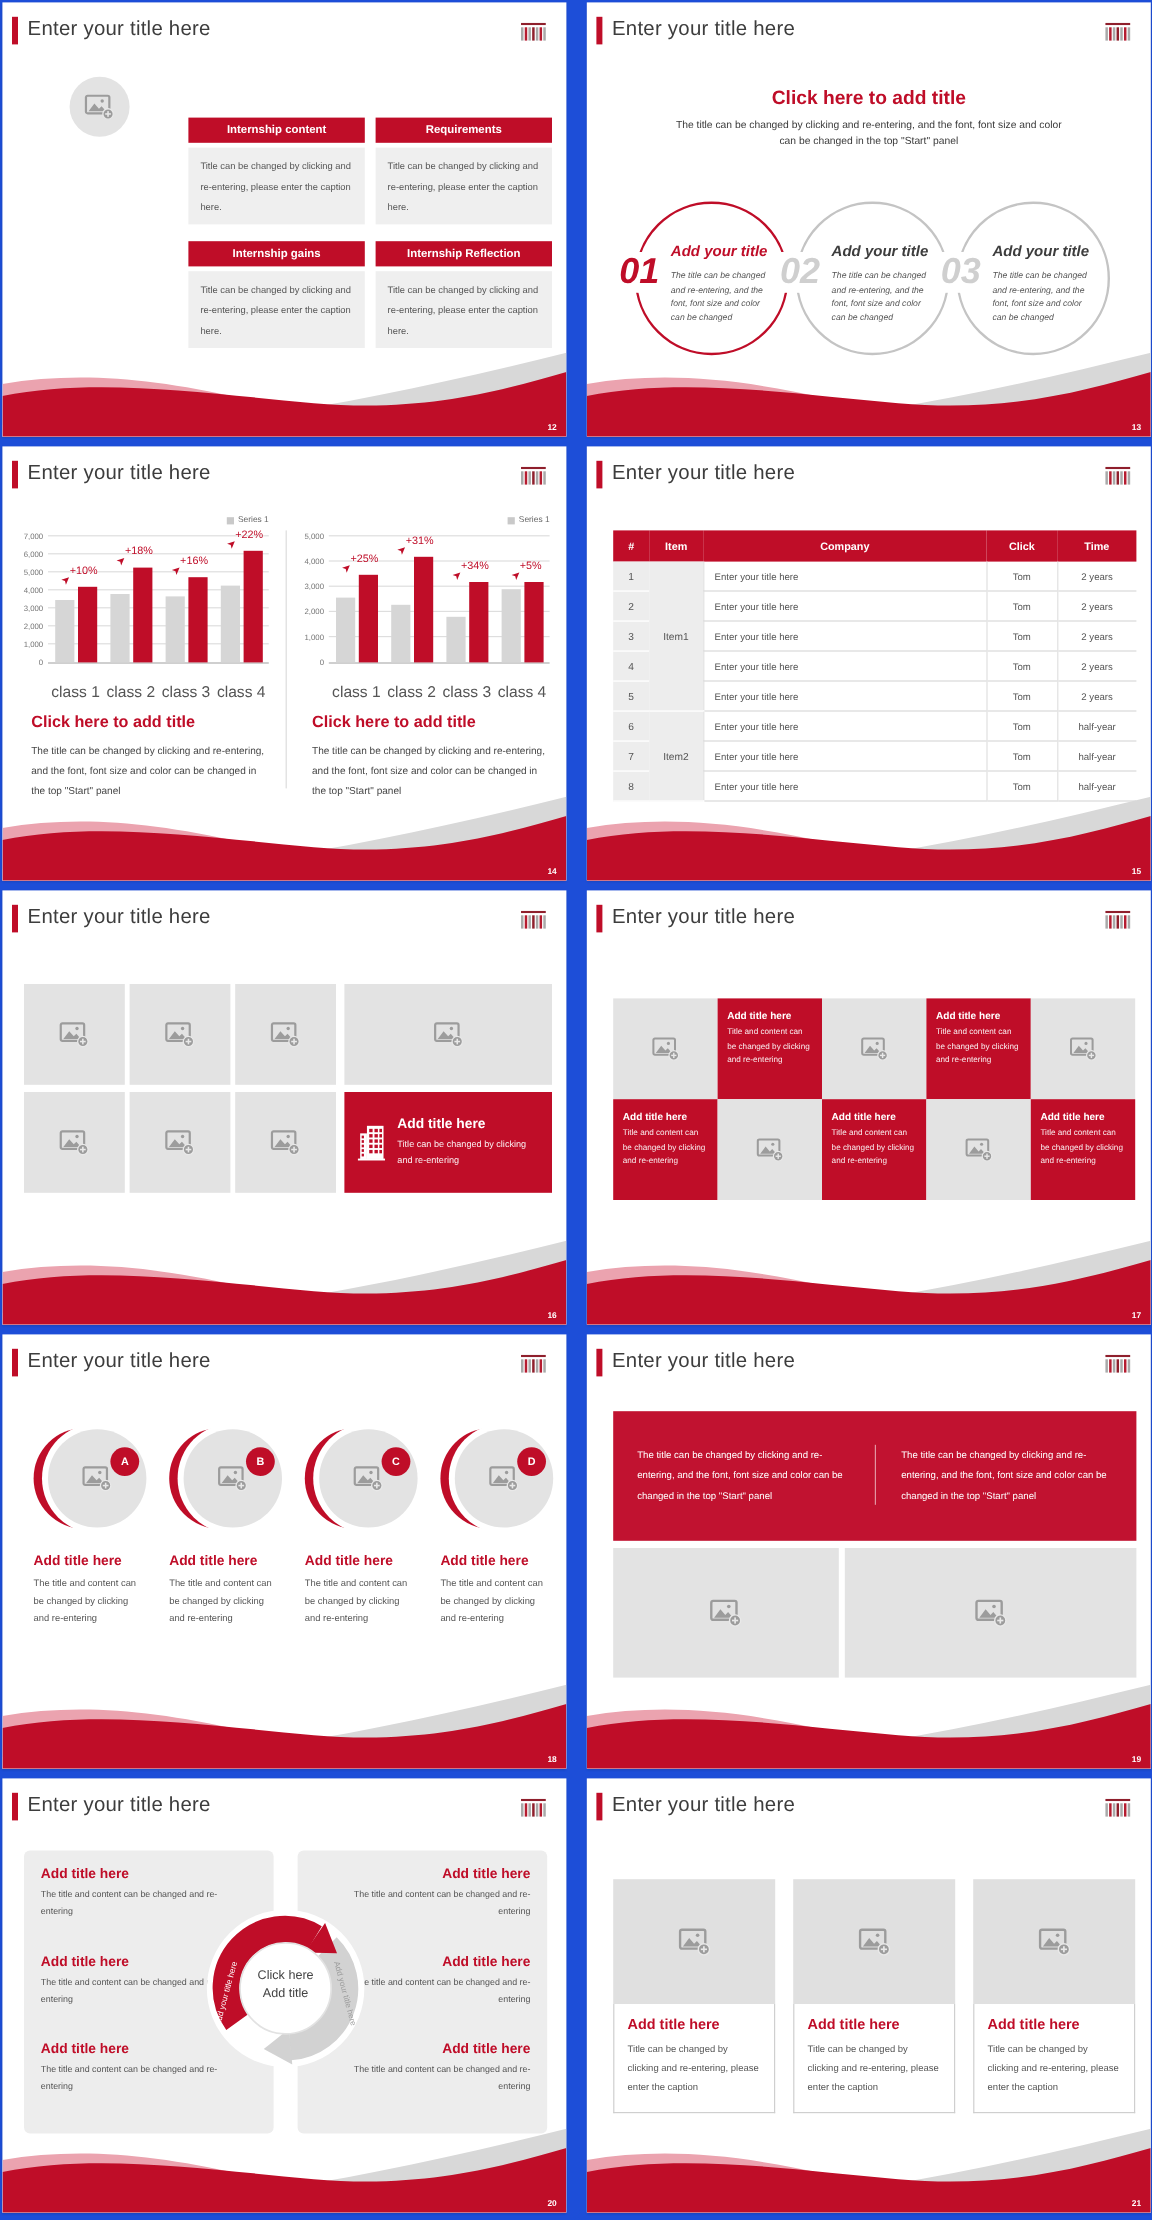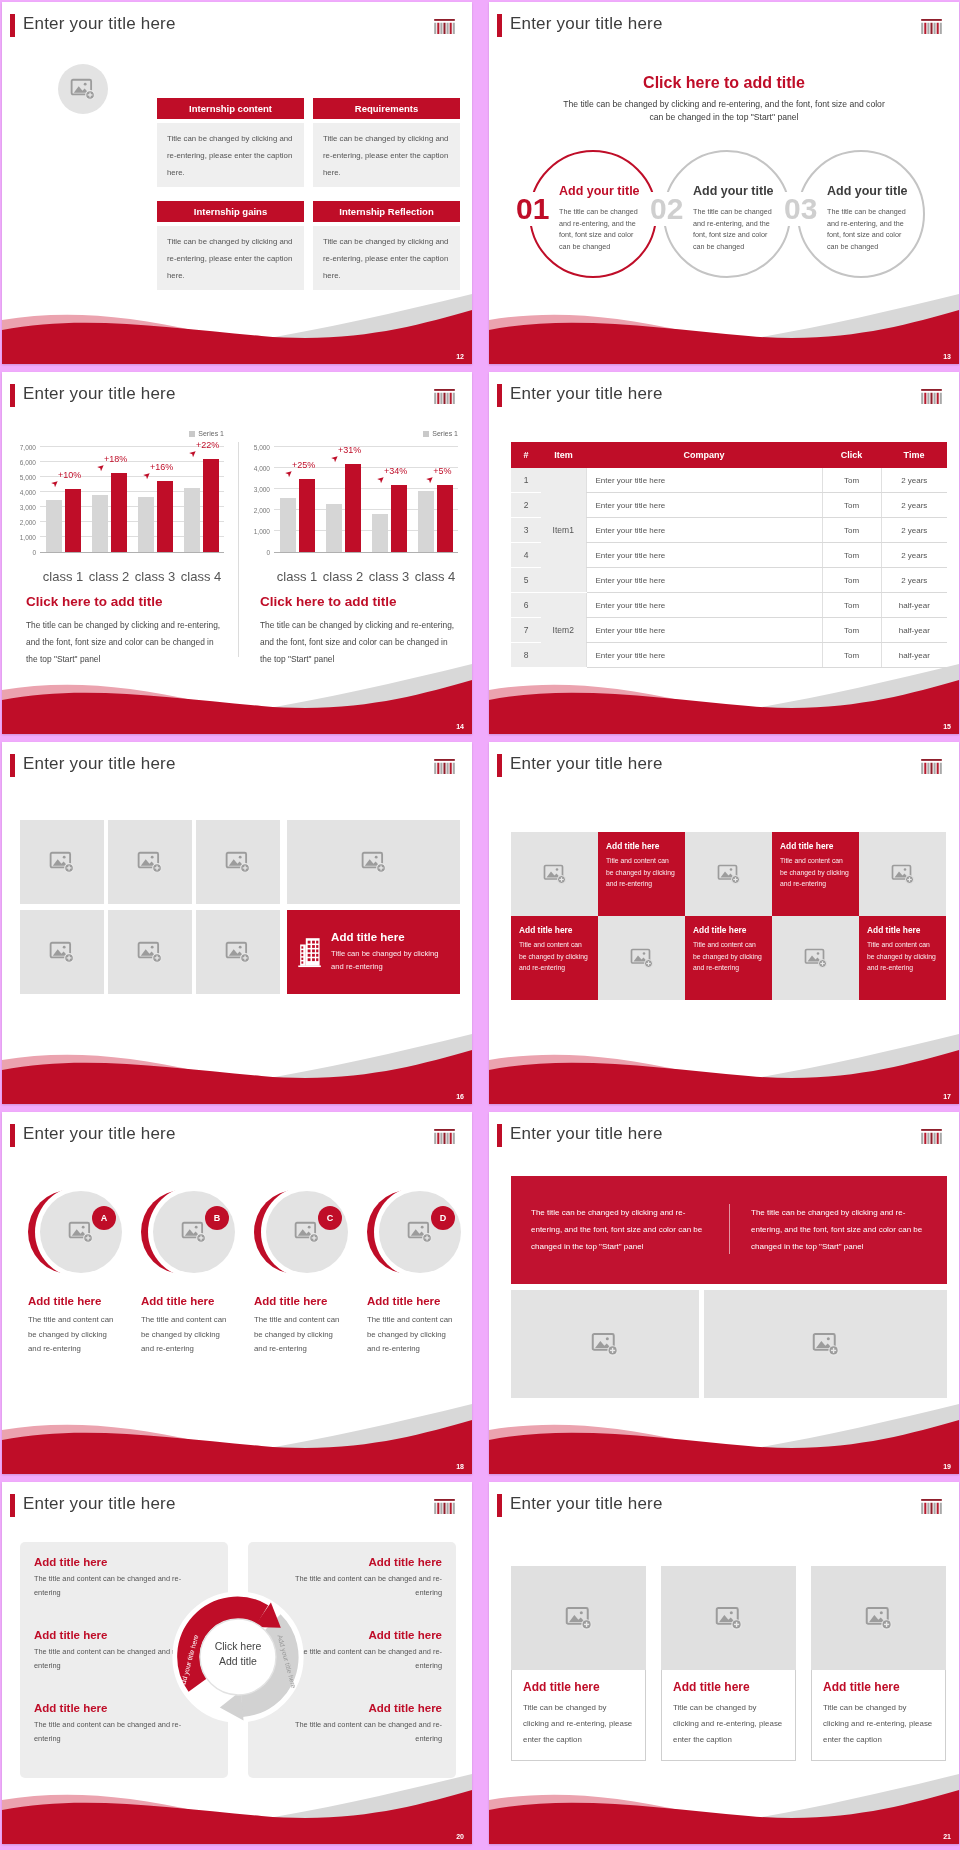--- a/index.html
+++ b/index.html
@@ -1,16 +1,16 @@
 <!DOCTYPE html>
 <html><head>
 <meta charset="utf-8">
 <style>
   html,body{margin:0;padding:0;background:#e9e9e9;font-family:"Liberation Sans","DejaVu Sans",sans-serif;}
-  .canvas{position:relative;width:960px;height:1850px;background:#f0abfc;overflow:hidden;}
+  .canvas{position:relative;width:960px;height:1850px;background:#1d4ed8;overflow:hidden;}
   .slide{position:absolute;width:470px;height:362px;background:#fff;box-shadow:0 1px 2px rgba(0,0,0,.15);overflow:hidden;}
   .abs{position:absolute;}
   
   .accent-bar{position:absolute;left:8px;top:12px;width:5px;height:23px;background:#bf0d28;}
   .sl-title{position:absolute;left:21px;top:12px;font-size:17px;color:#3d3d3d;letter-spacing:.2px;}
   .logo{position:absolute;right:16px;top:17px;width:23px;height:15px;}
   
   .wave{position:absolute;left:0;bottom:0;width:100%;height:70px;}
   .page-num{position:absolute;right:8px;bottom:4px;color:#fff;font-size:7px;font-weight:bold;z-index:5;}
   
@@ -20,21 +20,21 @@
   .s12-card{left:18px;top:96px;width:127px;height:191px;background:#efefef;text-align:center;}
   .s12-circle{left:56px;top:62px;width:50px;height:50px;border-radius:50%;background:#e3e3e3;display:flex;align-items:center;justify-content:center;}
   .s12-company{margin-top:68px;font-size:10px;font-weight:bold;color:#333;}
   .s12-cbody{margin:8px 10px 0;font-size:7.6px;color:#555;line-height:16px;}
   .sbox{position:absolute;width:147px;}
   .sbox-h{background:#bf0d28;color:#fff;font-weight:bold;font-size:9.5px;text-align:center;line-height:21px;height:21px;}
   .sbox-b{margin-top:4px;background:#efefef;font-size:7.8px;color:#555;line-height:17px;padding:7px 10px;height:50px;}
   
   .s13-head{left:0;top:72px;width:100%;text-align:center;font-size:16px;font-weight:bold;color:#bf0d28;}
   .s13-sub{left:70px;top:96px;width:330px;text-align:center;font-size:8.6px;color:#3a3a3a;line-height:13px;}
-  .s13-item{top:148px;width:128px;height:128px;}
+  .s13-item{top:166px;width:128px;height:128px;font-style:italic;}
   .s13-circ{position:absolute;inset:0;border-radius:50%;border:2.5px solid #c4c4c4;}
   .s13-circ.red{border-color:#bf0d28;}
   .s13-num{position:absolute;left:-14px;top:42px;font-size:30px;font-weight:bold;color:#cfcfcf;background:#fff;line-height:30px;padding:2px 1px;}
   .s13-num.red{color:#bf0d28;}
   .s13-t{position:absolute;left:30px;top:34px;font-size:12.5px;font-weight:bold;color:#3d3d3d;}
   .s13-t.red{color:#bf0d28;}
   .s13-b{position:absolute;left:30px;top:56px;right:12px;font-size:7.2px;color:#555;line-height:11.5px;}
   
   .chart{position:absolute;top:58px;width:210px;}
   .legend{display:flex;justify-content:flex-end;align-items:center;gap:3px;font-size:7px;color:#666;margin-bottom:10px;}

